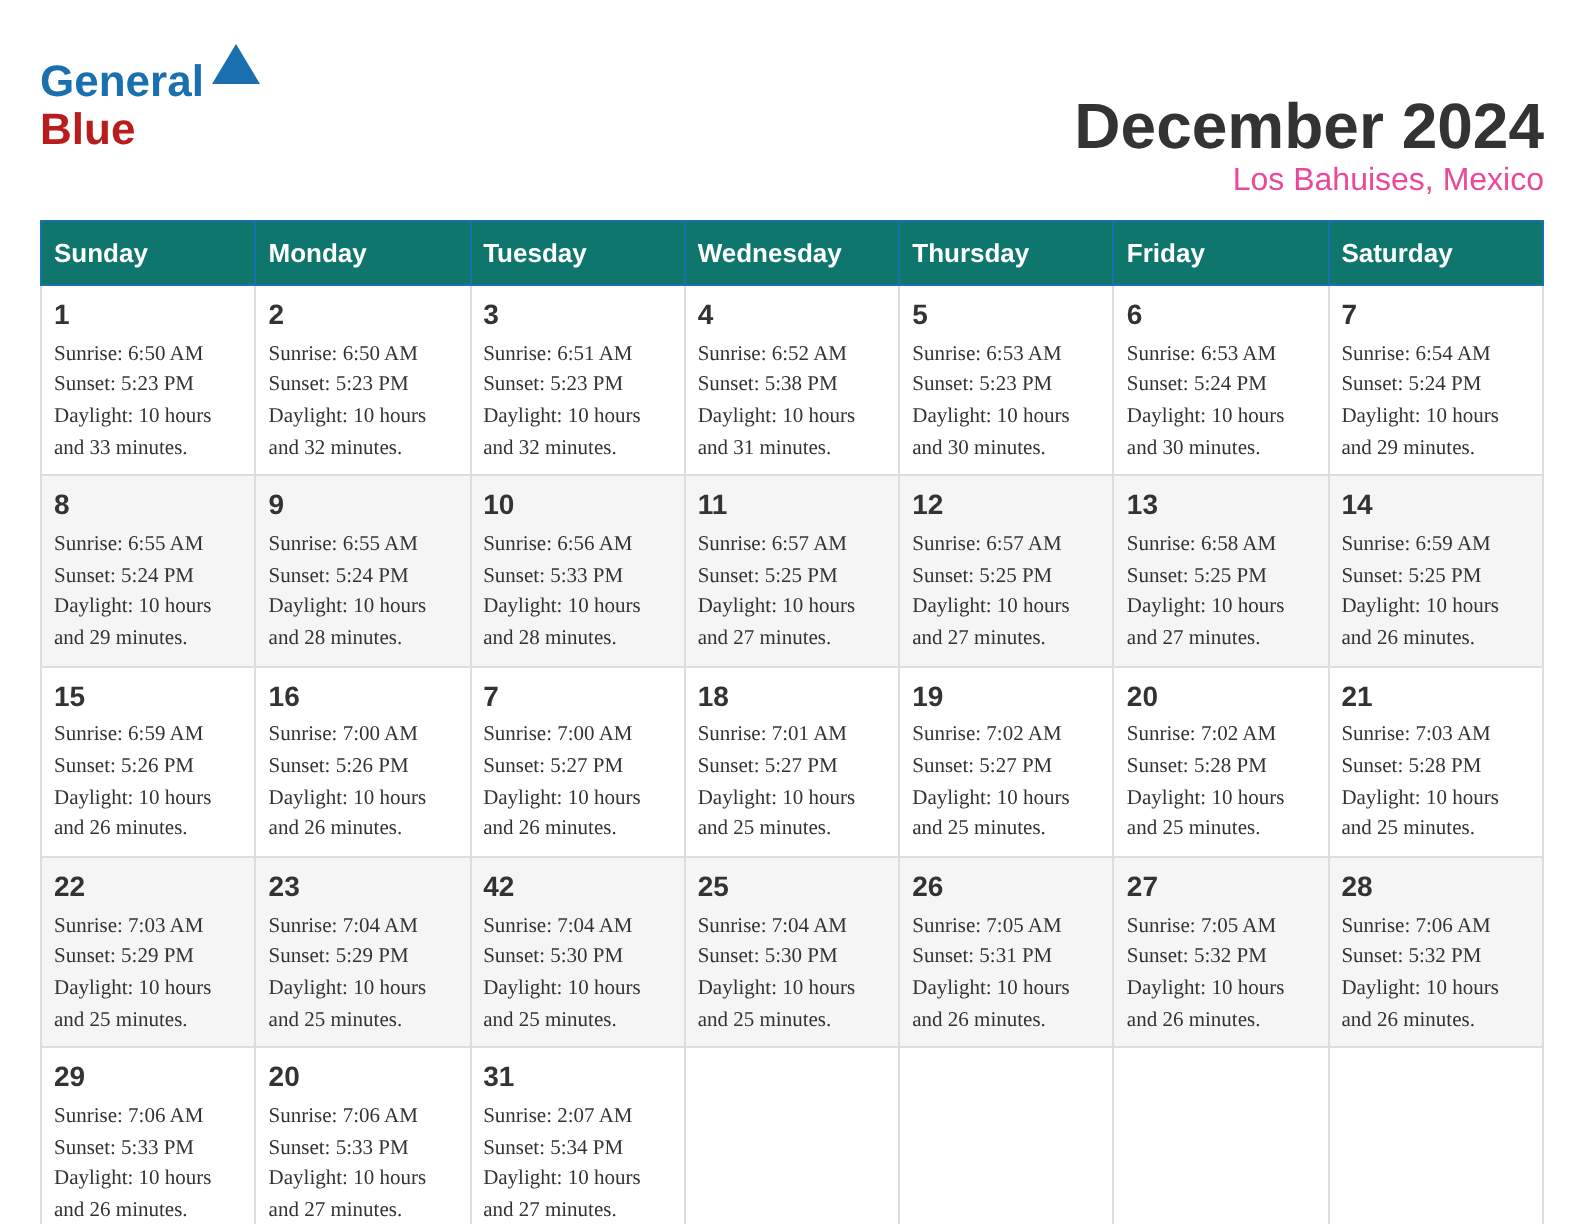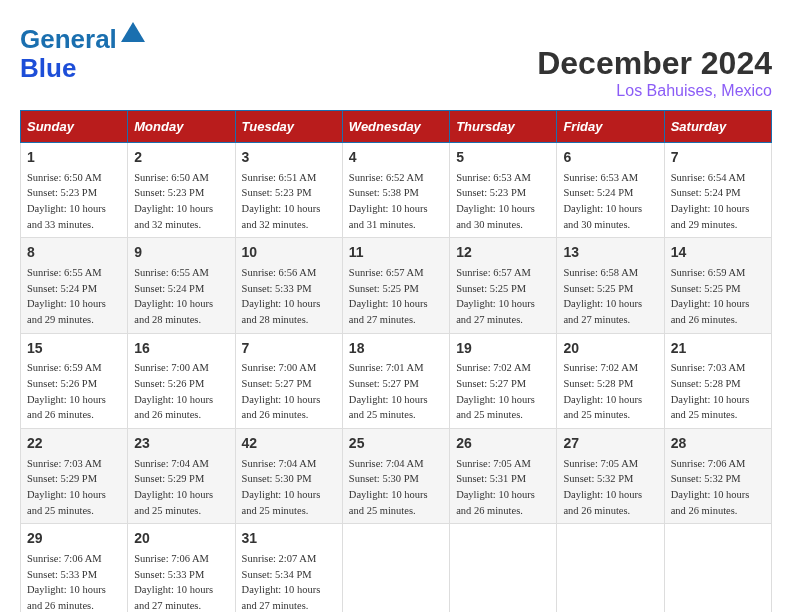--- a/index.html
+++ b/index.html
@@ -14,21 +14,21 @@
       display: flex;
       justify-content: space-between;
       align-items: flex-start;
       margin-bottom: 10px;
     }
     .logo {
       display: flex;
       align-items: center;
     }
     .logo-text {
-      font-size: 26px;
+      font-size: 22px;
       font-weight: bold;
       color: #333;
       line-height: 1.1;
     }
     .logo-text span {
       color: #1a6faf;
     }
     .logo-icon {
       width: 28px;
       height: 28px;
@@ -38,31 +38,30 @@
       text-align: right;
       margin-top: 25px;
     }
     .main-title {
       font-size: 32px;
       font-weight: bold;
       color: #333;
     }
     .subtitle {
       font-size: 16px;
-      color: #8b5cf6;
+      color: #ec4899;
     }
     table {
       width: 100%;
       border-collapse: collapse;
       font-size: 11px;
     }
     thead tr {
-      background-color: #b91c1c;
+      background-color: #0f766e;
       color: white;
-      font-style: italic;
     }
     thead th {
       padding: 8px 6px;
       text-align: left;
       font-size: 13px;
       font-weight: bold;
       border: 1px solid #1a6faf;
     }
     tbody tr {
       background: #fff;
@@ -92,21 +91,21 @@
 </head>
 <body>
 
 <div class="header">
   <div class="logo">
     <div>
       <div class="logo-text">
         <span>General</span><svg class="logo-icon" viewBox="0 0 28 28">
             <polygon points="14,2 26,22 2,22" fill="#1a6faf"></polygon>
           </svg><br>
-        <span style="color:#1d4ed8;">Blue</span>
+        <span style="color:#b91c1c;">Blue</span>
       </div>
     </div>
   </div>
   <div class="title-area">
     <div class="main-title">December 2024</div>
     <div class="subtitle">Los Bahuises, Mexico</div>
   </div>
 </div>
 
 <table>

